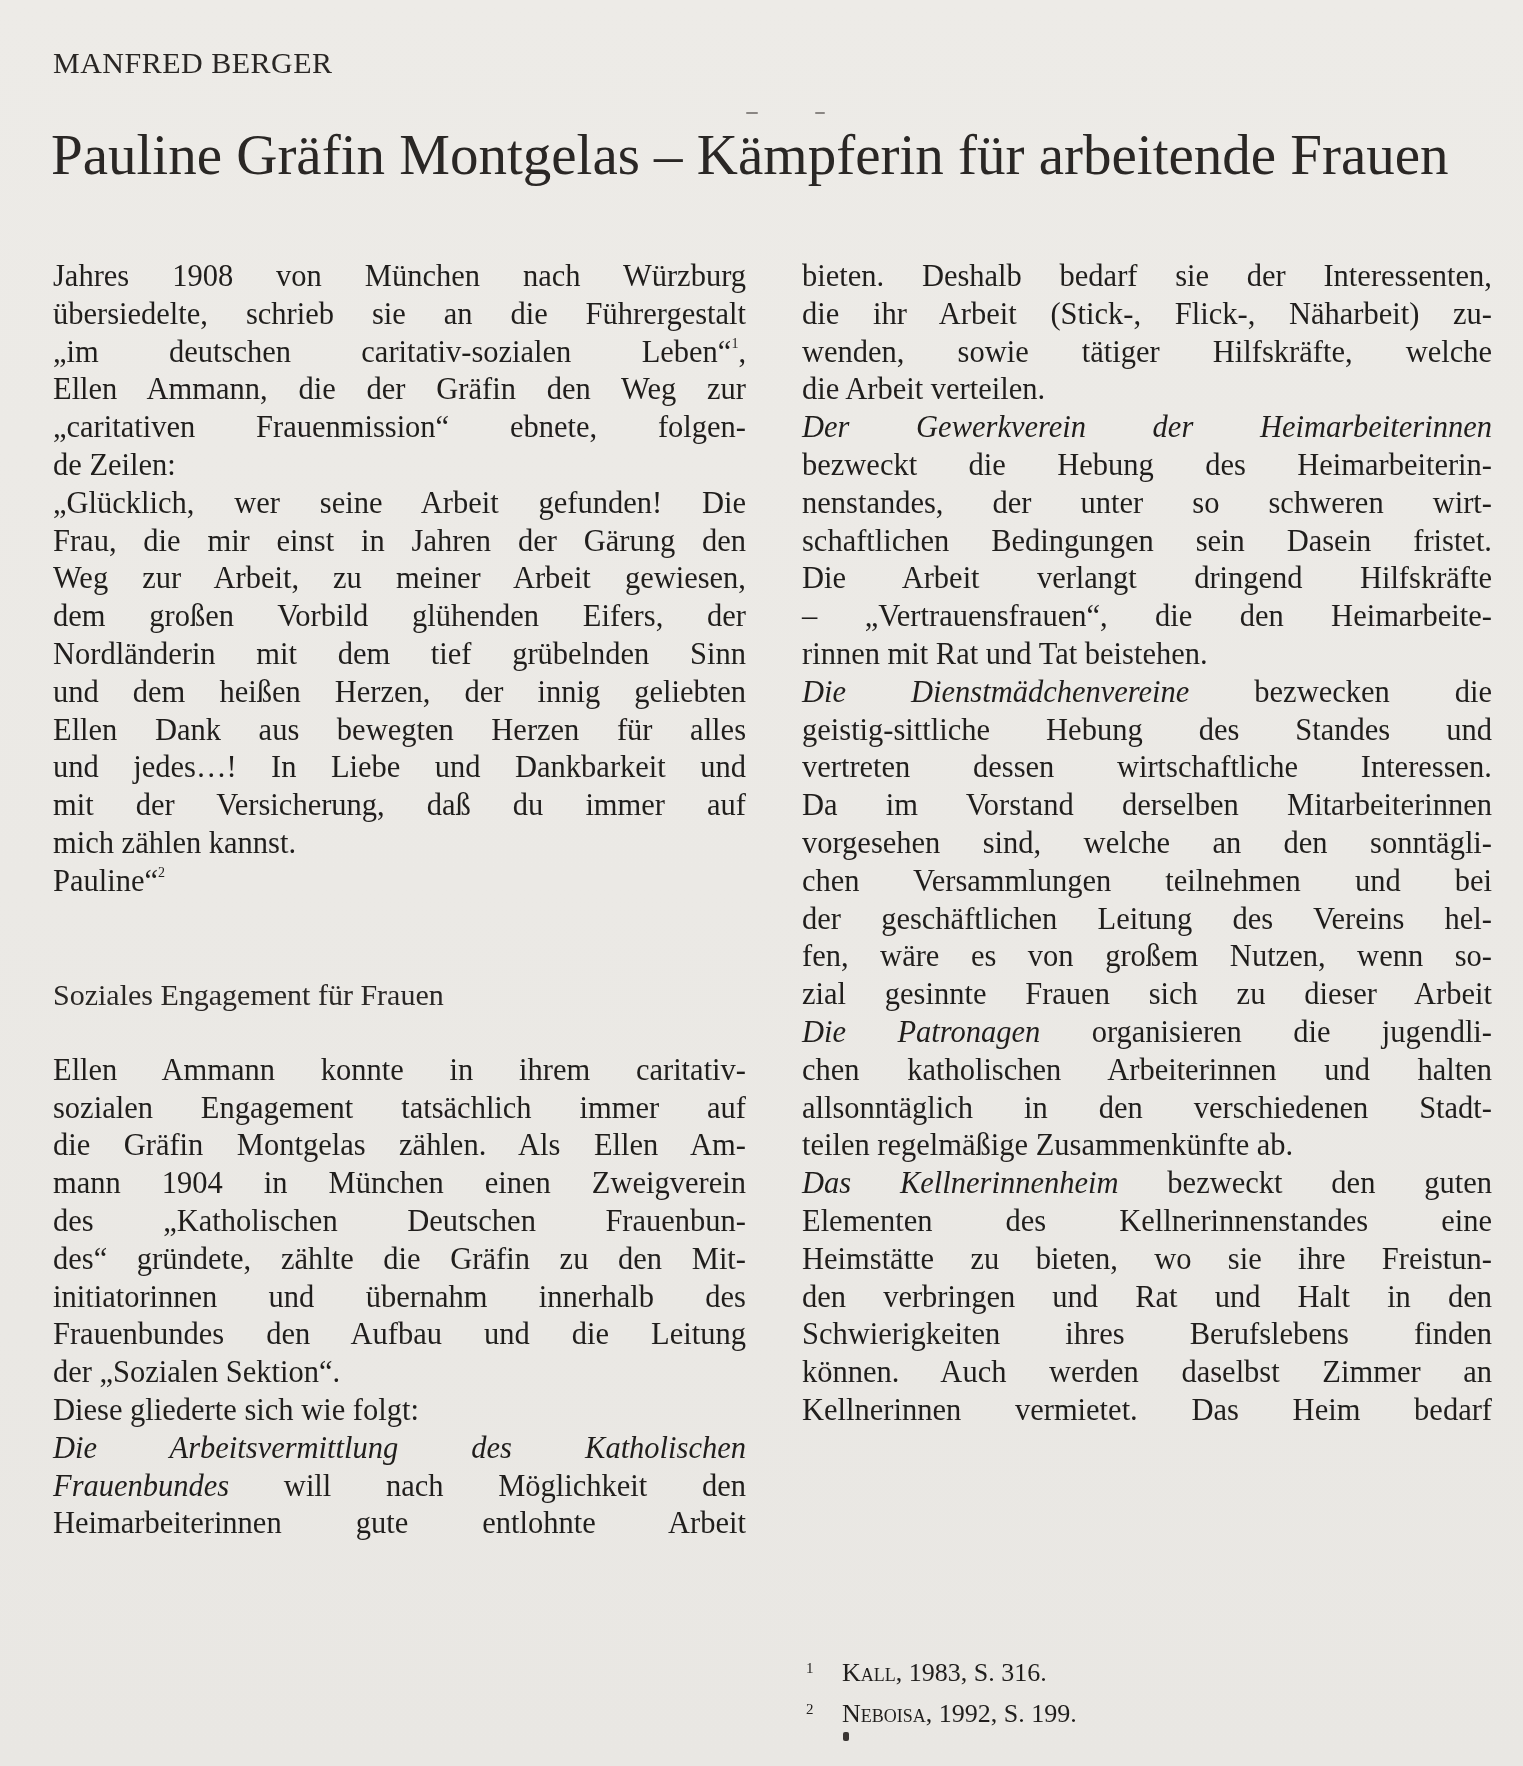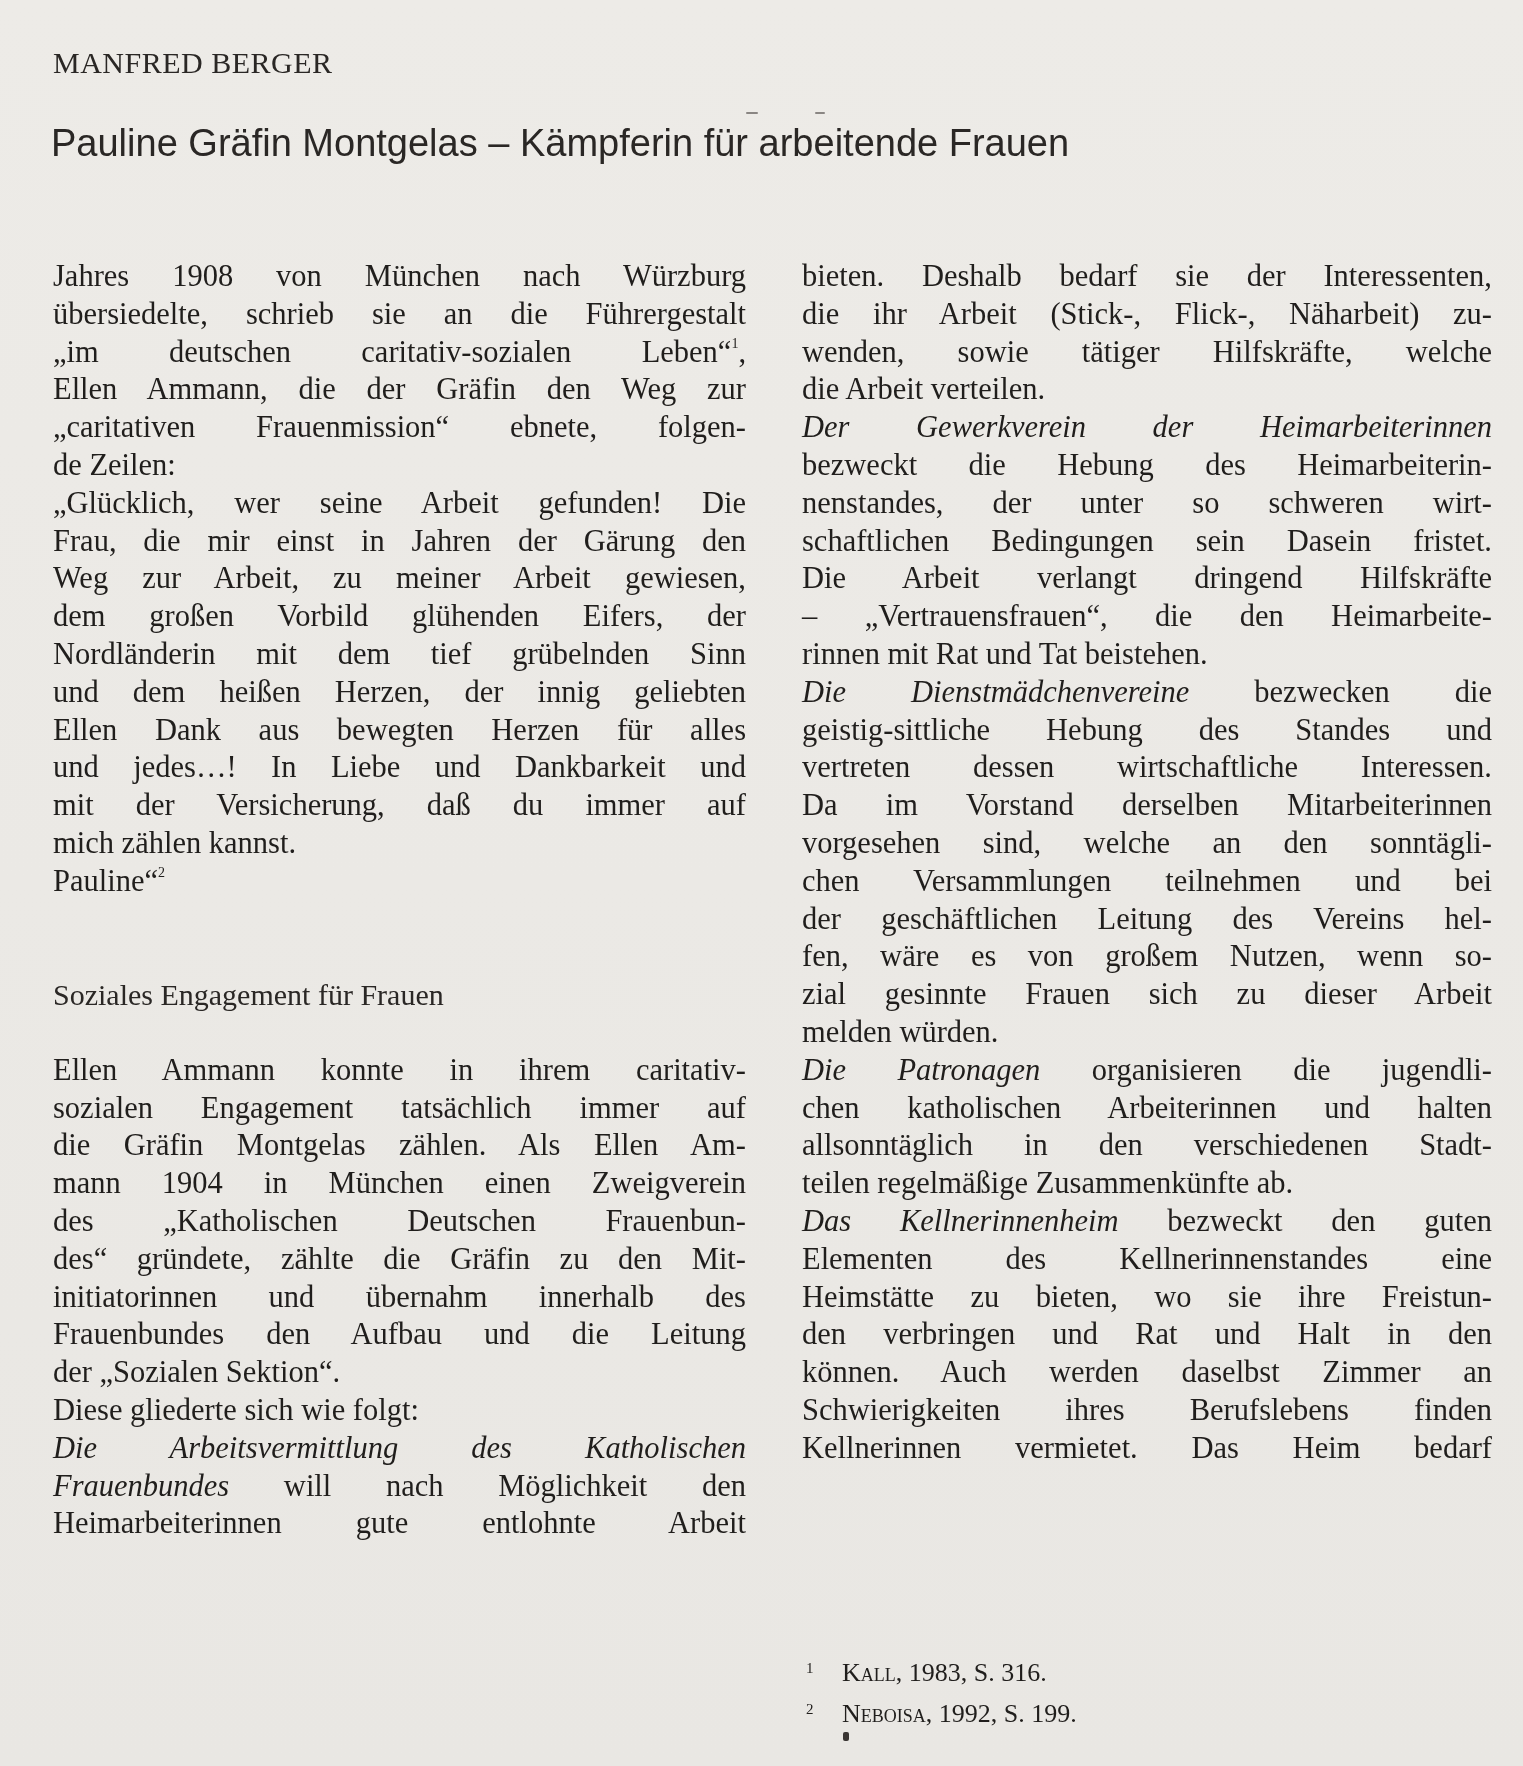--- a/index.html
+++ b/index.html
@@ -23,22 +23,22 @@
     position: absolute;
     left: 53px; top: 46px;
     font-family: "Liberation Serif", serif;
     font-size: 30px;
     letter-spacing: 0.5px;
     color: #2a2725;
   }
   .title {
     position: absolute;
     left: 51px; top: 122px;
-    font-family: Liberation Sans, sans-serif;
-    font-size: 38px;
+    font-family: Liberation Serif, serif;
+    font-size: 57px;
     color: #2a2725;
     white-space: nowrap;
   }
   .col {
     position: absolute;
     top: 258px;
     font-family: "Liberation Serif", serif;
     font-size: 30.5px;
     line-height: 37.8px;
     color: #201e1c;
@@ -159,37 +159,36 @@
     <div>
       <span class="line"><span class="it">Die Dienstmädchenvereine</span><span> bezwecken die</span></span>
       <span class="line">geistig-sittliche Hebung des Standes und</span>
       <span class="line">vertreten dessen wirtschaftliche Interessen.</span>
       <span class="line">Da im Vorstand derselben Mitarbeiterinnen</span>
       <span class="line">vorgesehen sind, welche an den sonntägli-</span>
       <span class="line">chen Versammlungen teilnehmen und bei</span>
       <span class="line">der geschäftlichen Leitung des Vereins hel-</span>
       <span class="line">fen, wäre es von großem Nutzen, wenn so-</span>
       <span class="line">zial gesinnte Frauen sich zu dieser Arbeit</span>
-      <span class="line last">melden würden.</span>
     </div>
 
     <div>
       <span class="line"><span class="it">Die Patronagen</span><span> organisieren die jugendli-</span></span>
       <span class="line">chen katholischen Arbeiterinnen und halten</span>
       <span class="line">allsonntäglich in den verschiedenen Stadt-</span>
       <span class="line last">teilen regelmäßige Zusammenkünfte ab.</span>
     </div>
 
     <div>
       <span class="line"><span class="it">Das Kellnerinnenheim</span><span> bezweckt den guten</span></span>
       <span class="line">Elementen des Kellnerinnenstandes eine</span>
       <span class="line">Heimstätte zu bieten, wo sie ihre Freistun-</span>
       <span class="line">den verbringen und Rat und Halt in den</span>
+      <span class="line">Schwierigkeiten ihres Berufslebens finden</span>
       <span class="line">können. Auch werden daselbst Zimmer an</span>
-      <span class="line">Schwierigkeiten ihres Berufslebens finden</span>
       <span class="line">Kellnerinnen vermietet. Das Heim bedarf</span>
     </div>
   </div>
 
   <div class="footnotes">
     <span class="fn">
       <span class="fn-num">1</span><span class="sc">Kall</span><span>, 1983, S. 316.</span>
     </span>
     <span class="fn">
       <span class="fn-num">2</span><span class="sc">Neboisa</span><span>, 1992, S. 199.</span>

